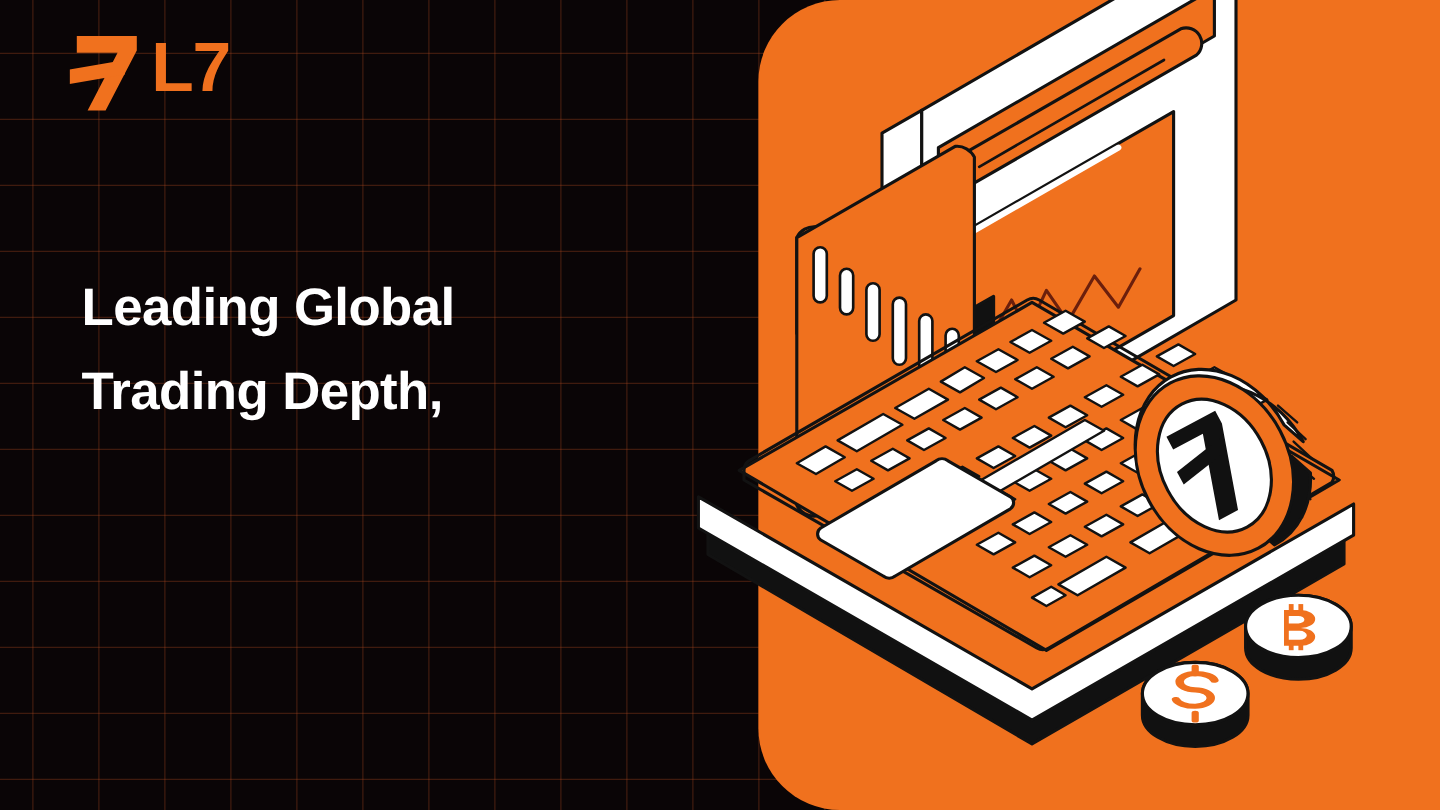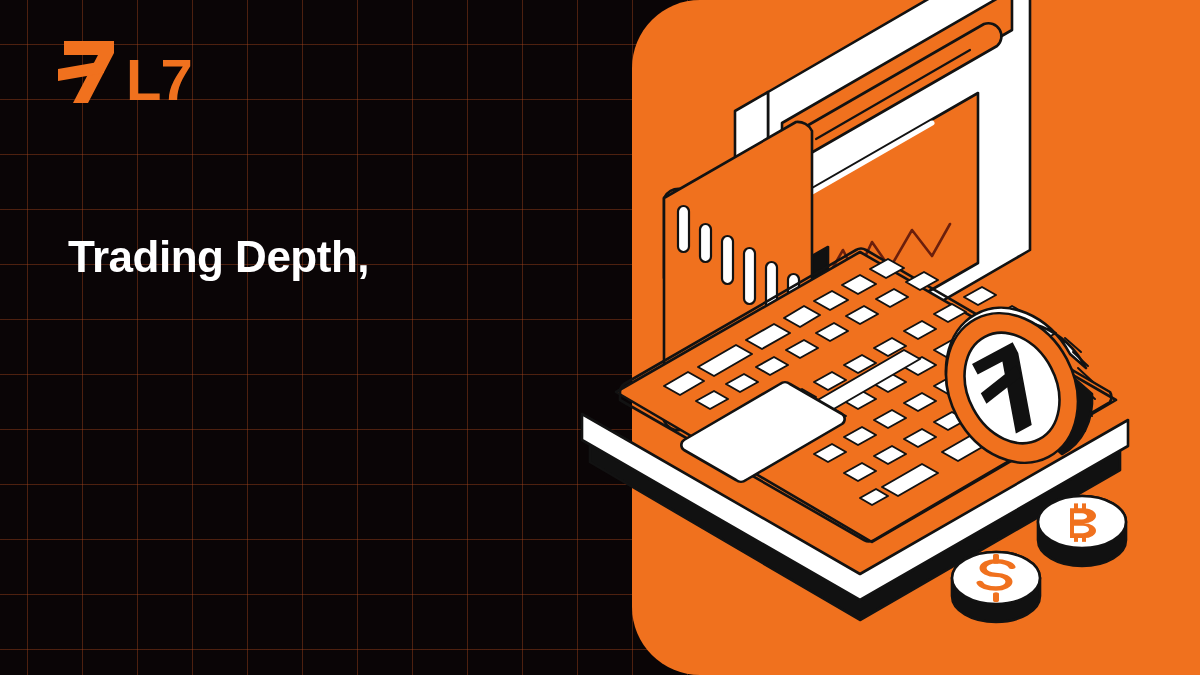--- a/index.html
+++ b/index.html
@@ -34,23 +34,23 @@
     width: 568px;
     height: 675px;
     background: #F0711E;
     border-top-left-radius: 68px;
     border-bottom-left-radius: 68px;
   }
   
   .logo {
     position: absolute;
     left: 58px;
-    top: 43px;
+    top: 28px;
     display: flex;
-    align-items: flex-end;
+    align-items: flex-start;
     gap: 6px;
     height: 66px;
   }
   .logo-mark { display: block; }
   .logo-word {
     color: #F0711E;
     font-size: 58px;
     font-weight: 800;
     letter-spacing: -1px;
     line-height: 1;
@@ -97,20 +97,21 @@
         <g fill="#F0711E">
           <polygon points="6,2 56,2 56,14 30,64 15,64 40,16 6,16"></polygon>
           <polygon points="0,30 46,22 46,34 0,42"></polygon>
         </g>
       </svg>
     </span>
     <span class="logo-word">L7</span>
   </div>
 
   <div class="headline">
+    <div class="headline-line">Leading Global</div>
     <div class="headline-line">Trading Depth,</div>
   </div>
 
   <div class="illustration">
     <svg width="640" height="675" viewBox="0 0 640 675" aria-hidden="true">
       <defs>
         <clipPath id="panelClip">
           <path d="M72 0 H640 V675 H72 A68 68 0 0 1 4 607 V68 A68 68 0 0 1 72 0 Z"></path>
         </clipPath>
       </defs>

